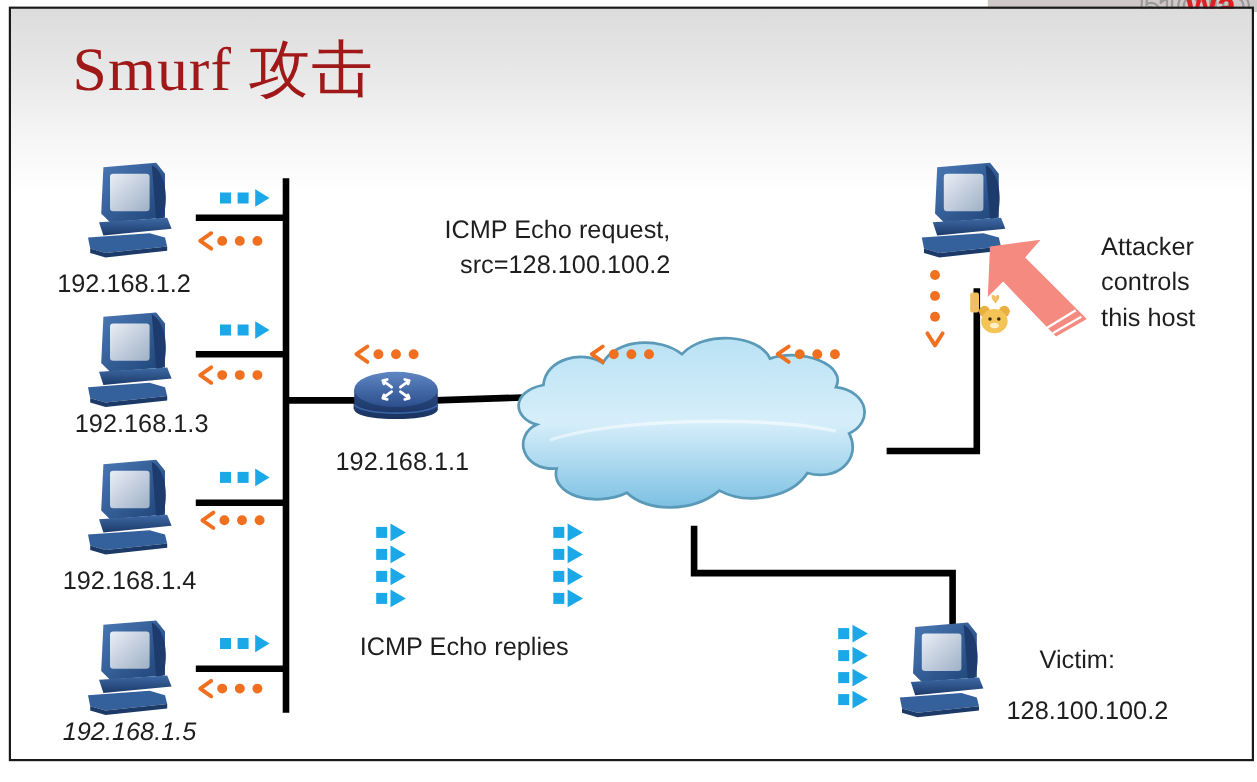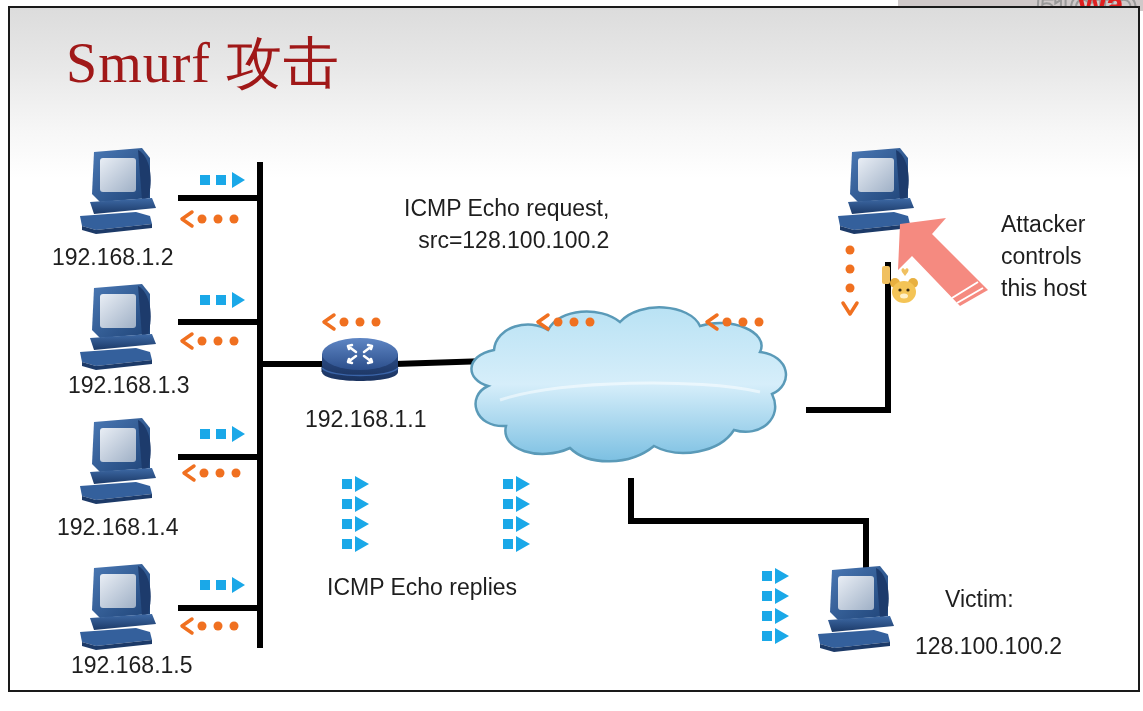--- a/index.html
+++ b/index.html
@@ -163,21 +163,21 @@
     <circle cx="900" cy="290" r="1.6" fill="#3a2a10"></circle>
     <circle cx="908" cy="290" r="1.6" fill="#3a2a10"></circle>
     <ellipse cx="904" cy="296" rx="4" ry="2.5" fill="#fff0c8"></ellipse>
     <path d="M902 272 C900 268 904 267 905 270 C906 267 910 268 908 272 L905 276 Z" fill="#f0c060"></path>
   </g>
 </svg>
 
 <div class="lbl" style="left:52px; top:244px;">192.168.1.2</div>
 <div class="lbl" style="left:57px; top:372px;margin-left:11px;">192.168.1.3</div>
 <div class="lbl" style="left:57px; top:514px;">192.168.1.4</div>
-<div class="lbl" style="left:71px; top:652px;">192.168.1.5</div>
+<div class="lbl" style="left:57px; top:652px;font-style:italic;">192.168.1.5</div>
 
 <div class="lbl" style="left:305px; top:406px;">192.168.1.1</div>
 
 <div class="lbl multi" style="left:404px; top:192px;text-align:right;">
   <div>ICMP Echo request,</div>
   <div>src=128.100.100.2</div>
 </div>
 
 <div class="lbl" style="left:327px; top:574px;">ICMP Echo replies</div>
 

